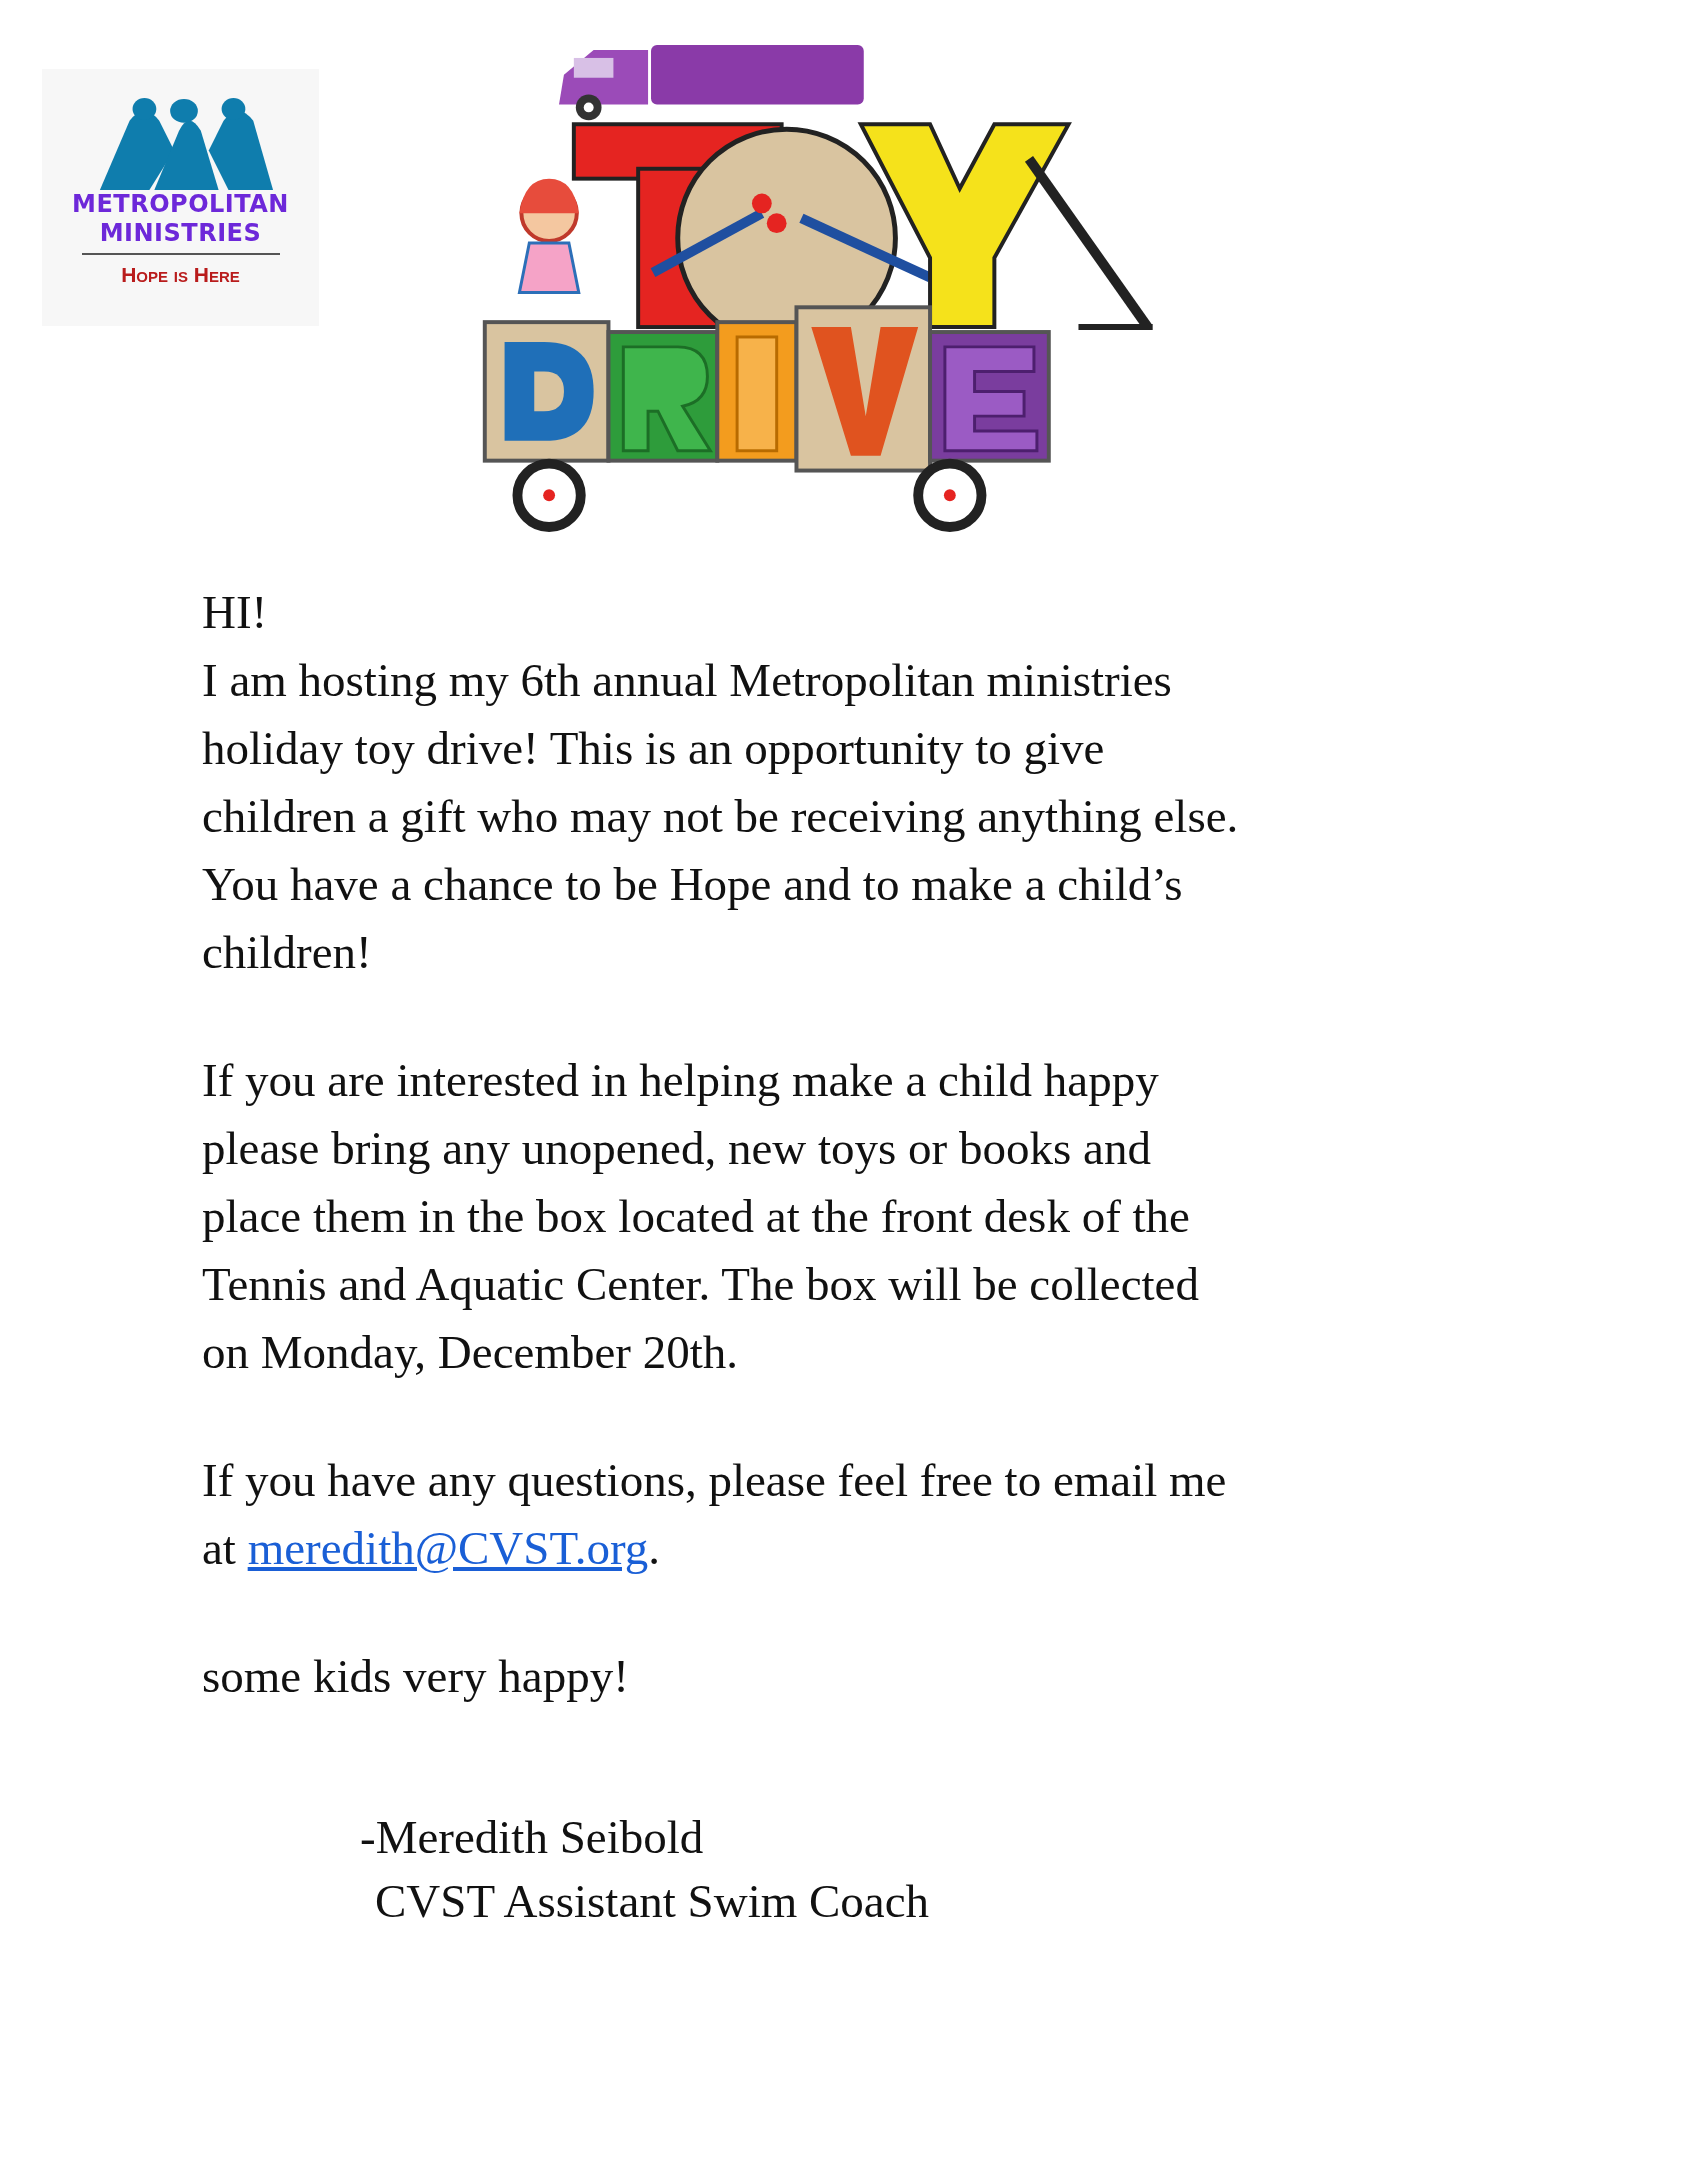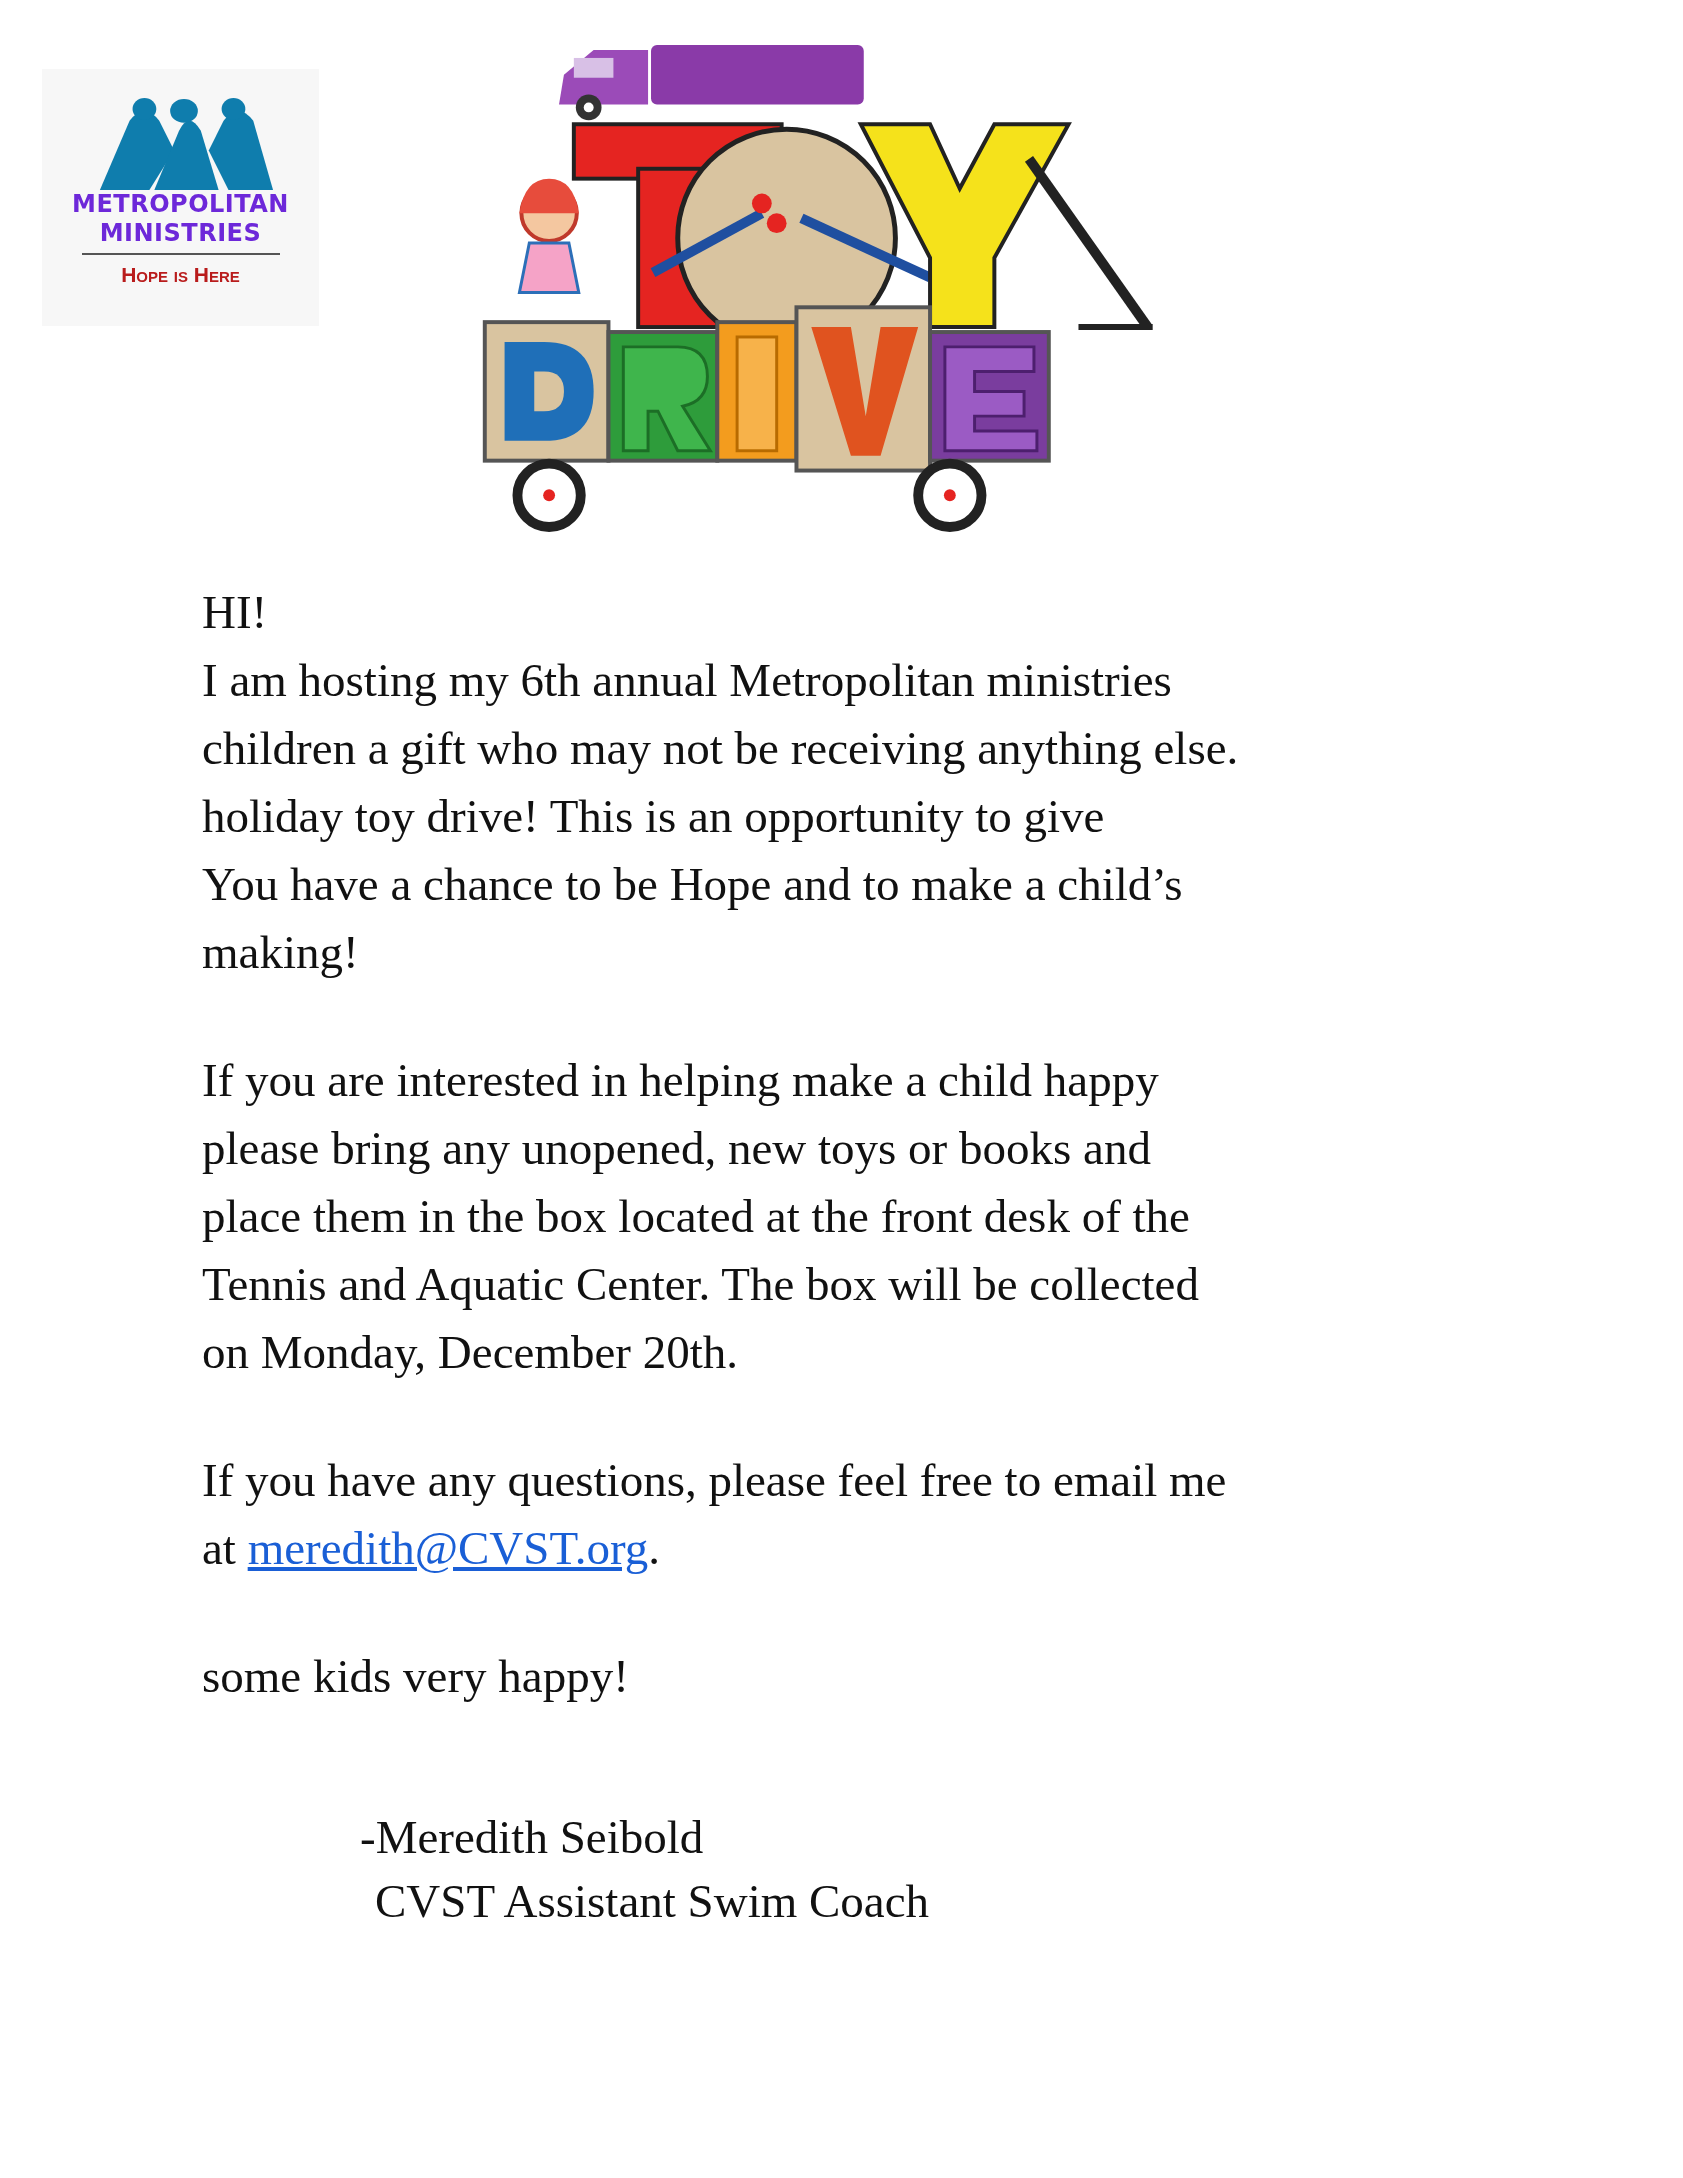--- a/index.html
+++ b/index.html
@@ -109,24 +109,24 @@
     <circle cx="490" cy="470" r="32" fill="#fff" stroke="#222" stroke-width="10"></circle>
     <circle cx="490" cy="470" r="6" fill="#e52421"></circle>
   </g>
 </svg>
 
 <div class="letter">
   <p>HI!</p>
 
   <div class="para">
     <p>I am hosting my 6th annual Metropolitan ministries</p>
+    <p>holiday toy drive! This is an opportunity to give</p>
     <p>children a gift who may not be receiving anything else.</p>
-    <p>holiday toy drive! This is an opportunity to give</p>
     <p>You have a chance to be Hope and to make a child’s</p>
-    <p>making!</p>
+    <p>children!</p>
   </div>
 
   <div class="para">
     <p>If you are interested in helping make a child happy</p>
     <p>please bring any unopened, new toys or books and</p>
     <p>place them in the box located at the front desk of the</p>
     <p>Tennis and Aquatic Center. The box will be collected</p>
     <p>on Monday, December 20th.</p>
   </div>
 

